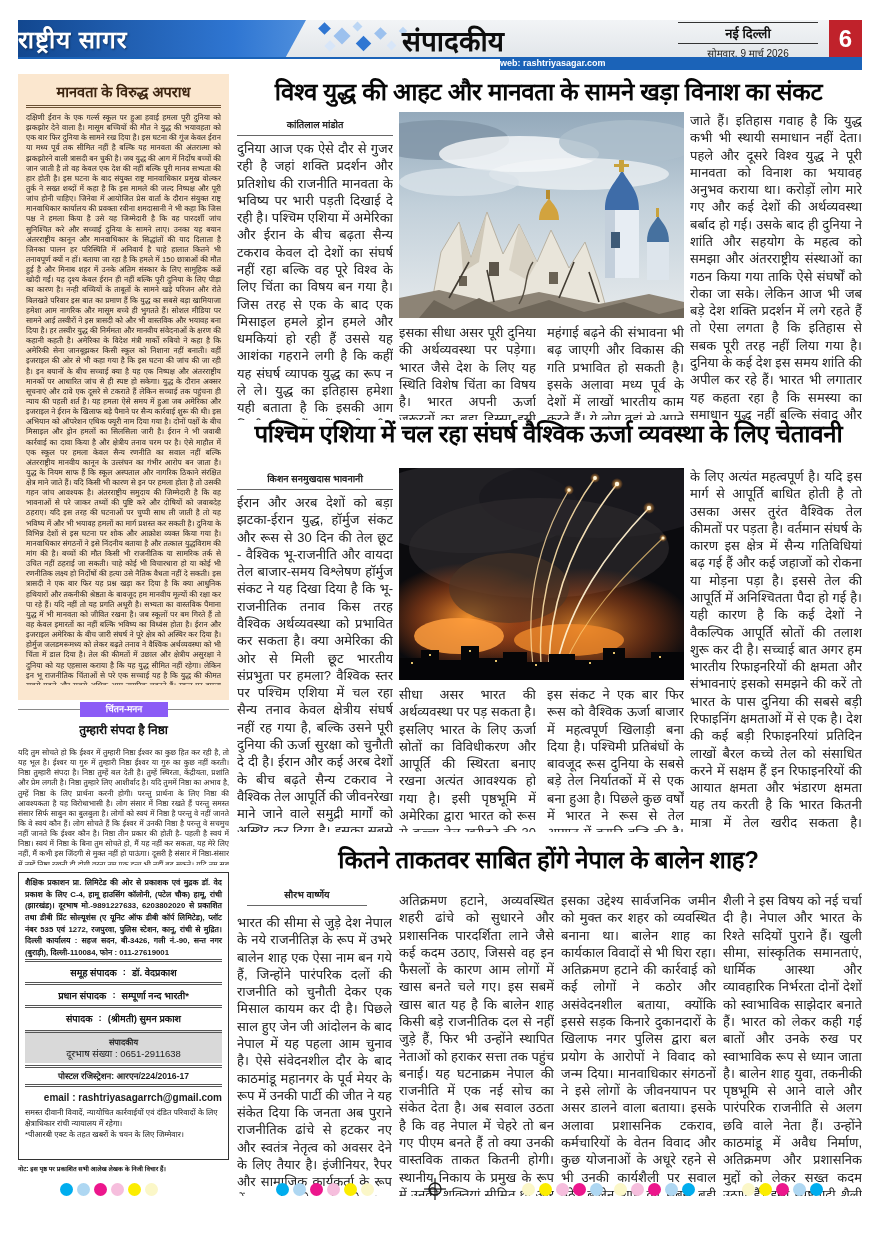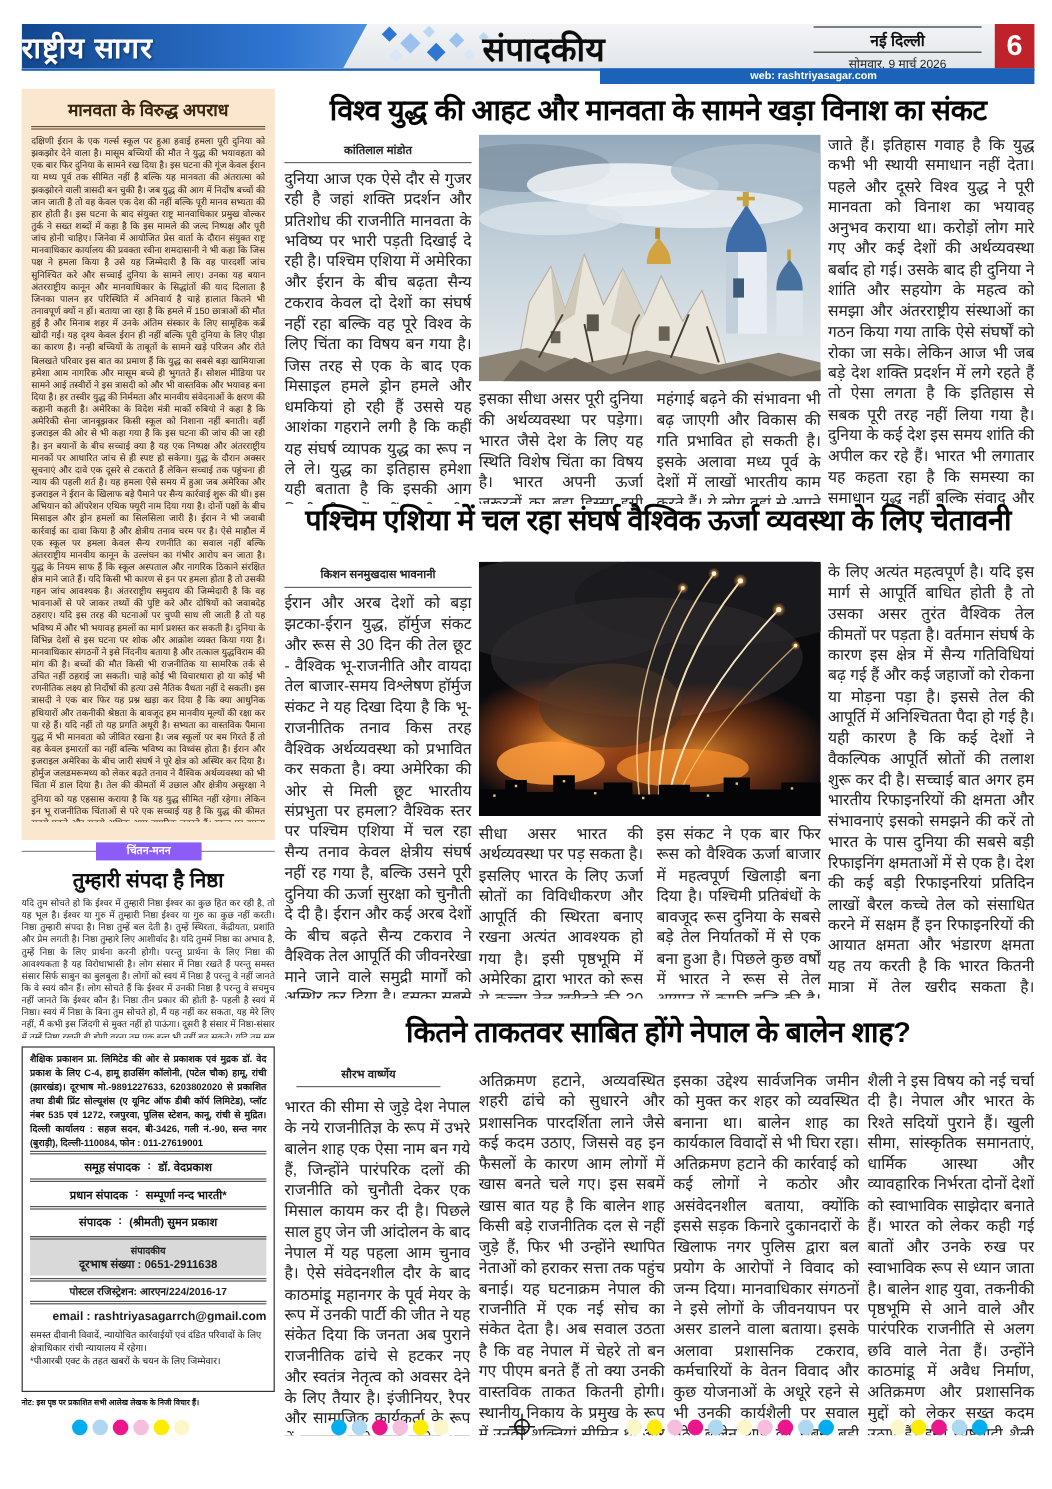--- a/index.html
+++ b/index.html
@@ -27,45 +27,45 @@
   .section-title{position:absolute;left:320px;top:1px;width:230px;text-align:center;
        font-size:28px;font-weight:bold;color:#0d0d0d;}
   .dateline{position:absolute;right:44px;top:2px;width:140px;text-align:center;}
   .dateline .city{display:block;font-size:13px;font-weight:bold;color:#111;
        border-top:1px solid #333;border-bottom:1px solid #333;padding:1px 0;}
   .dateline .date{display:block;font-size:10px;font-weight:normal;color:#222;padding-top:2px;}
   .pagebox{position:absolute;right:0;top:0;width:33px;height:37px;background:#c0222b;
        display:flex;align-items:center;justify-content:center;color:#fff;
        font-size:24px;font-weight:bold;}
   #webstrip{position:absolute;left:500px;top:57px;width:362px;height:13px;background:#1b63b8;
-       color:#fff;font-size:9px;font-weight:bold;text-align:center;line-height:13px;
+       color:#fff;font-size:9px;font-weight:bold;text-align:left;line-height:13px;
        padding-right:6px;box-sizing:border-box;}
   
   #lead-panel{position:absolute;left:18px;top:74px;width:211px;height:626px;background:#fbe7cf;
        box-sizing:border-box;padding:7px 8px;overflow:hidden;}
   .lead-title{font-size:14.5px;font-weight:bold;text-align:center;color:#3c2410;
        padding-bottom:4px;border-bottom:3px double #6b5134;}
   .lead-body{margin-top:5px;font-size:7.55px;line-height:1.345;text-align:justify;
        color:#27201a;height:572px;overflow:hidden;}
   .chintan-rule{position:absolute;left:18px;top:709px;width:211px;border-top:1px solid #8a8a8a;}
   .chintan-badge{position:absolute;left:80px;top:702px;width:88px;height:15px;background:#8b5cf6;
        color:#fff;font-size:9px;font-weight:bold;text-align:center;line-height:15px;}
   .chintan-title{position:absolute;left:18px;top:721px;width:211px;text-align:center;
-       font-size:17px;font-weight:bold;color:#101010;}
+       font-size:12px;font-weight:bold;color:#101010;}
   .chintan-body{position:absolute;left:18px;top:748px;width:211px;height:117px;
        font-size:7.55px;line-height:1.345;text-align:justify;color:#27201a;overflow:hidden;}
   
   #imprint{position:absolute;left:18px;top:872px;width:211px;height:288px;border:1.5px solid #333;
        box-sizing:border-box;padding:4px 6px;overflow:hidden;}
   .imp-pub{font-size:7.8px;font-weight:600;line-height:1.5;text-align:justify;color:#141414;}
   .imp-row{border-top:3px double #555;padding:4px 0 3px 0;display:flex;justify-content:center;
        gap:6px;font-size:9.5px;font-weight:bold;color:#141414;}
   .imp-gray{border-top:3px double #555;background:#d9d9d9;text-align:center;padding:3px 0;margin-top:2px;}
   .imp-gray .g1{display:block;font-size:8px;font-weight:bold;}
-  .imp-gray .g2{display:block;font-size:9.5px;font-weight:bold;}
+  .imp-gray .g2{display:block;font-size:9.5px;font-weight:normal;}
   .imp-postal{border-top:3px double #555;border-bottom:3px double #555;text-align:center;
        font-size:8.6px;font-weight:bold;padding:2px 0;margin-top:2px;}
   .imp-email{text-align:right;font-size:10px;font-weight:600;padding:5px 0 4px 0;}
   .imp-legal{font-size:7.8px;line-height:1.45;color:#141414;}
   #note{position:absolute;left:18px;top:1164px;width:211px;font-size:6.4px;font-weight:bold;color:#111;}
   
   .headline{position:absolute;left:235px;width:627px;text-align:center;font-weight:bold;
        color:#070707;letter-spacing:-0.3px;}
   .byline{position:absolute;text-align:center;font-weight:bold;font-size:9.5px;color:#222;
        border-bottom:1px solid #666;padding-bottom:4px;}

